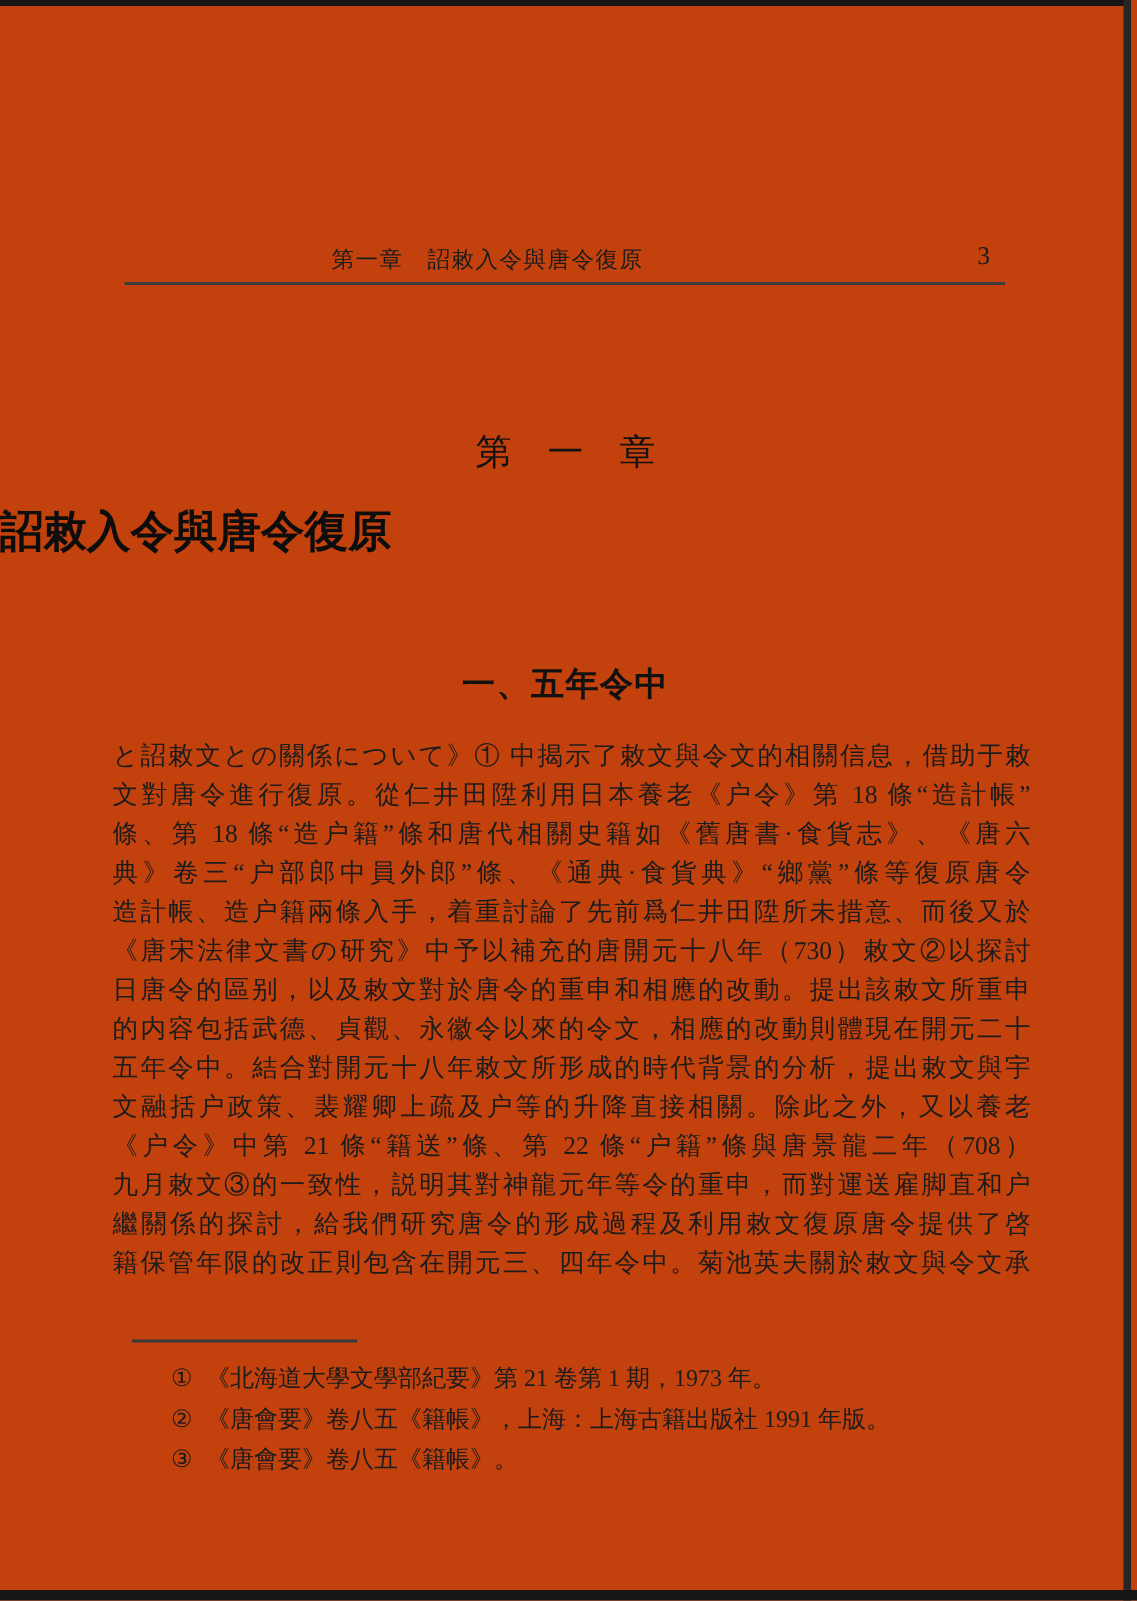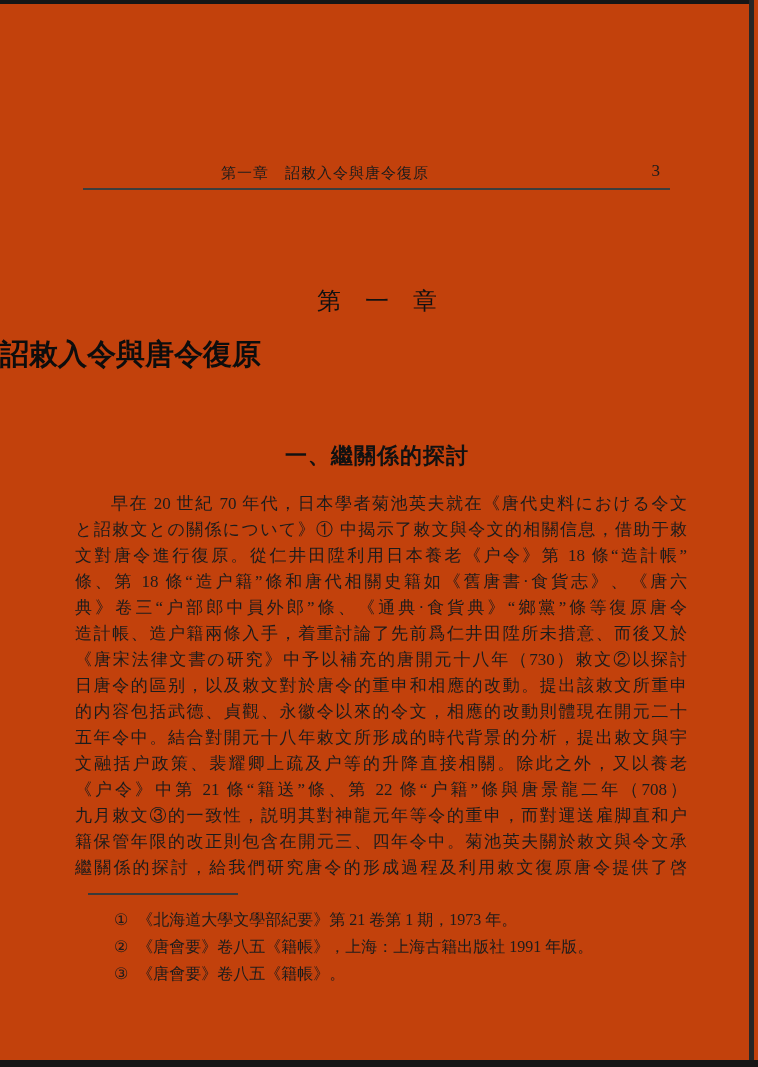--- a/index.html
+++ b/index.html
@@ -86,38 +86,37 @@
 
   <header class="running-header">
     <span class="rh-title">第一章　詔敕入令與唐令復原</span>
     <span class="rh-page-num">3</span>
   </header>
 
   <div class="chapter-number">第　一　章</div>
 
   <h1 class="chapter-title">詔敕入令與唐令復原</h1>
 
-  <h2 class="section-heading">一、繼關係的探討</h2>
+  <h2 class="section-heading">一、五年令中</h2>
 
   <div class="body-text">
-    <div class="bline indent">早在 20 世紀 70 年代，日本學者菊池英夫就在《唐代史料における令文</div>
     <div class="bline">と詔敕文との關係について》① 中揭示了敕文與令文的相關信息，借助于敕</div>
     <div class="bline">文對唐令進行復原。從仁井田陞利用日本養老《户令》第 18 條“造計帳”</div>
     <div class="bline">條、第 18 條“造户籍”條和唐代相關史籍如《舊唐書·食貨志》、《唐六</div>
     <div class="bline">典》卷三“户部郎中員外郎”條、《通典·食貨典》“鄉黨”條等復原唐令</div>
     <div class="bline">造計帳、造户籍兩條入手，着重討論了先前爲仁井田陞所未措意、而後又於</div>
     <div class="bline">《唐宋法律文書の研究》中予以補充的唐開元十八年（730）敕文②以探討</div>
     <div class="bline">日唐令的區别，以及敕文對於唐令的重申和相應的改動。提出該敕文所重申</div>
     <div class="bline">的内容包括武德、貞觀、永徽令以來的令文，相應的改動則體現在開元二十</div>
     <div class="bline">五年令中。結合對開元十八年敕文所形成的時代背景的分析，提出敕文與宇</div>
     <div class="bline">文融括户政策、裴耀卿上疏及户等的升降直接相關。除此之外，又以養老</div>
     <div class="bline">《户令》中第 21 條“籍送”條、第 22 條“户籍”條與唐景龍二年（708）</div>
     <div class="bline">九月敕文③的一致性，説明其對神龍元年等令的重申，而對運送雇脚直和户</div>
+    <div class="bline">繼關係的探討，給我們研究唐令的形成過程及利用敕文復原唐令提供了啓</div>
     <div class="bline">籍保管年限的改正則包含在開元三、四年令中。菊池英夫關於敕文與令文承</div>
-    <div class="bline">繼關係的探討，給我們研究唐令的形成過程及利用敕文復原唐令提供了啓</div>
   </div>
 
   <div class="fn-rule"></div>
 
   <div class="footnotes">
     <div class="fn">
       <span class="fn-marker">①</span><span class="fn-text">《北海道大學文學部紀要》第 21 卷第 1 期，1973 年。</span>
     </div>
     <div class="fn">
       <span class="fn-marker">②</span><span class="fn-text">《唐會要》卷八五《籍帳》，上海：上海古籍出版社 1991 年版。</span>

